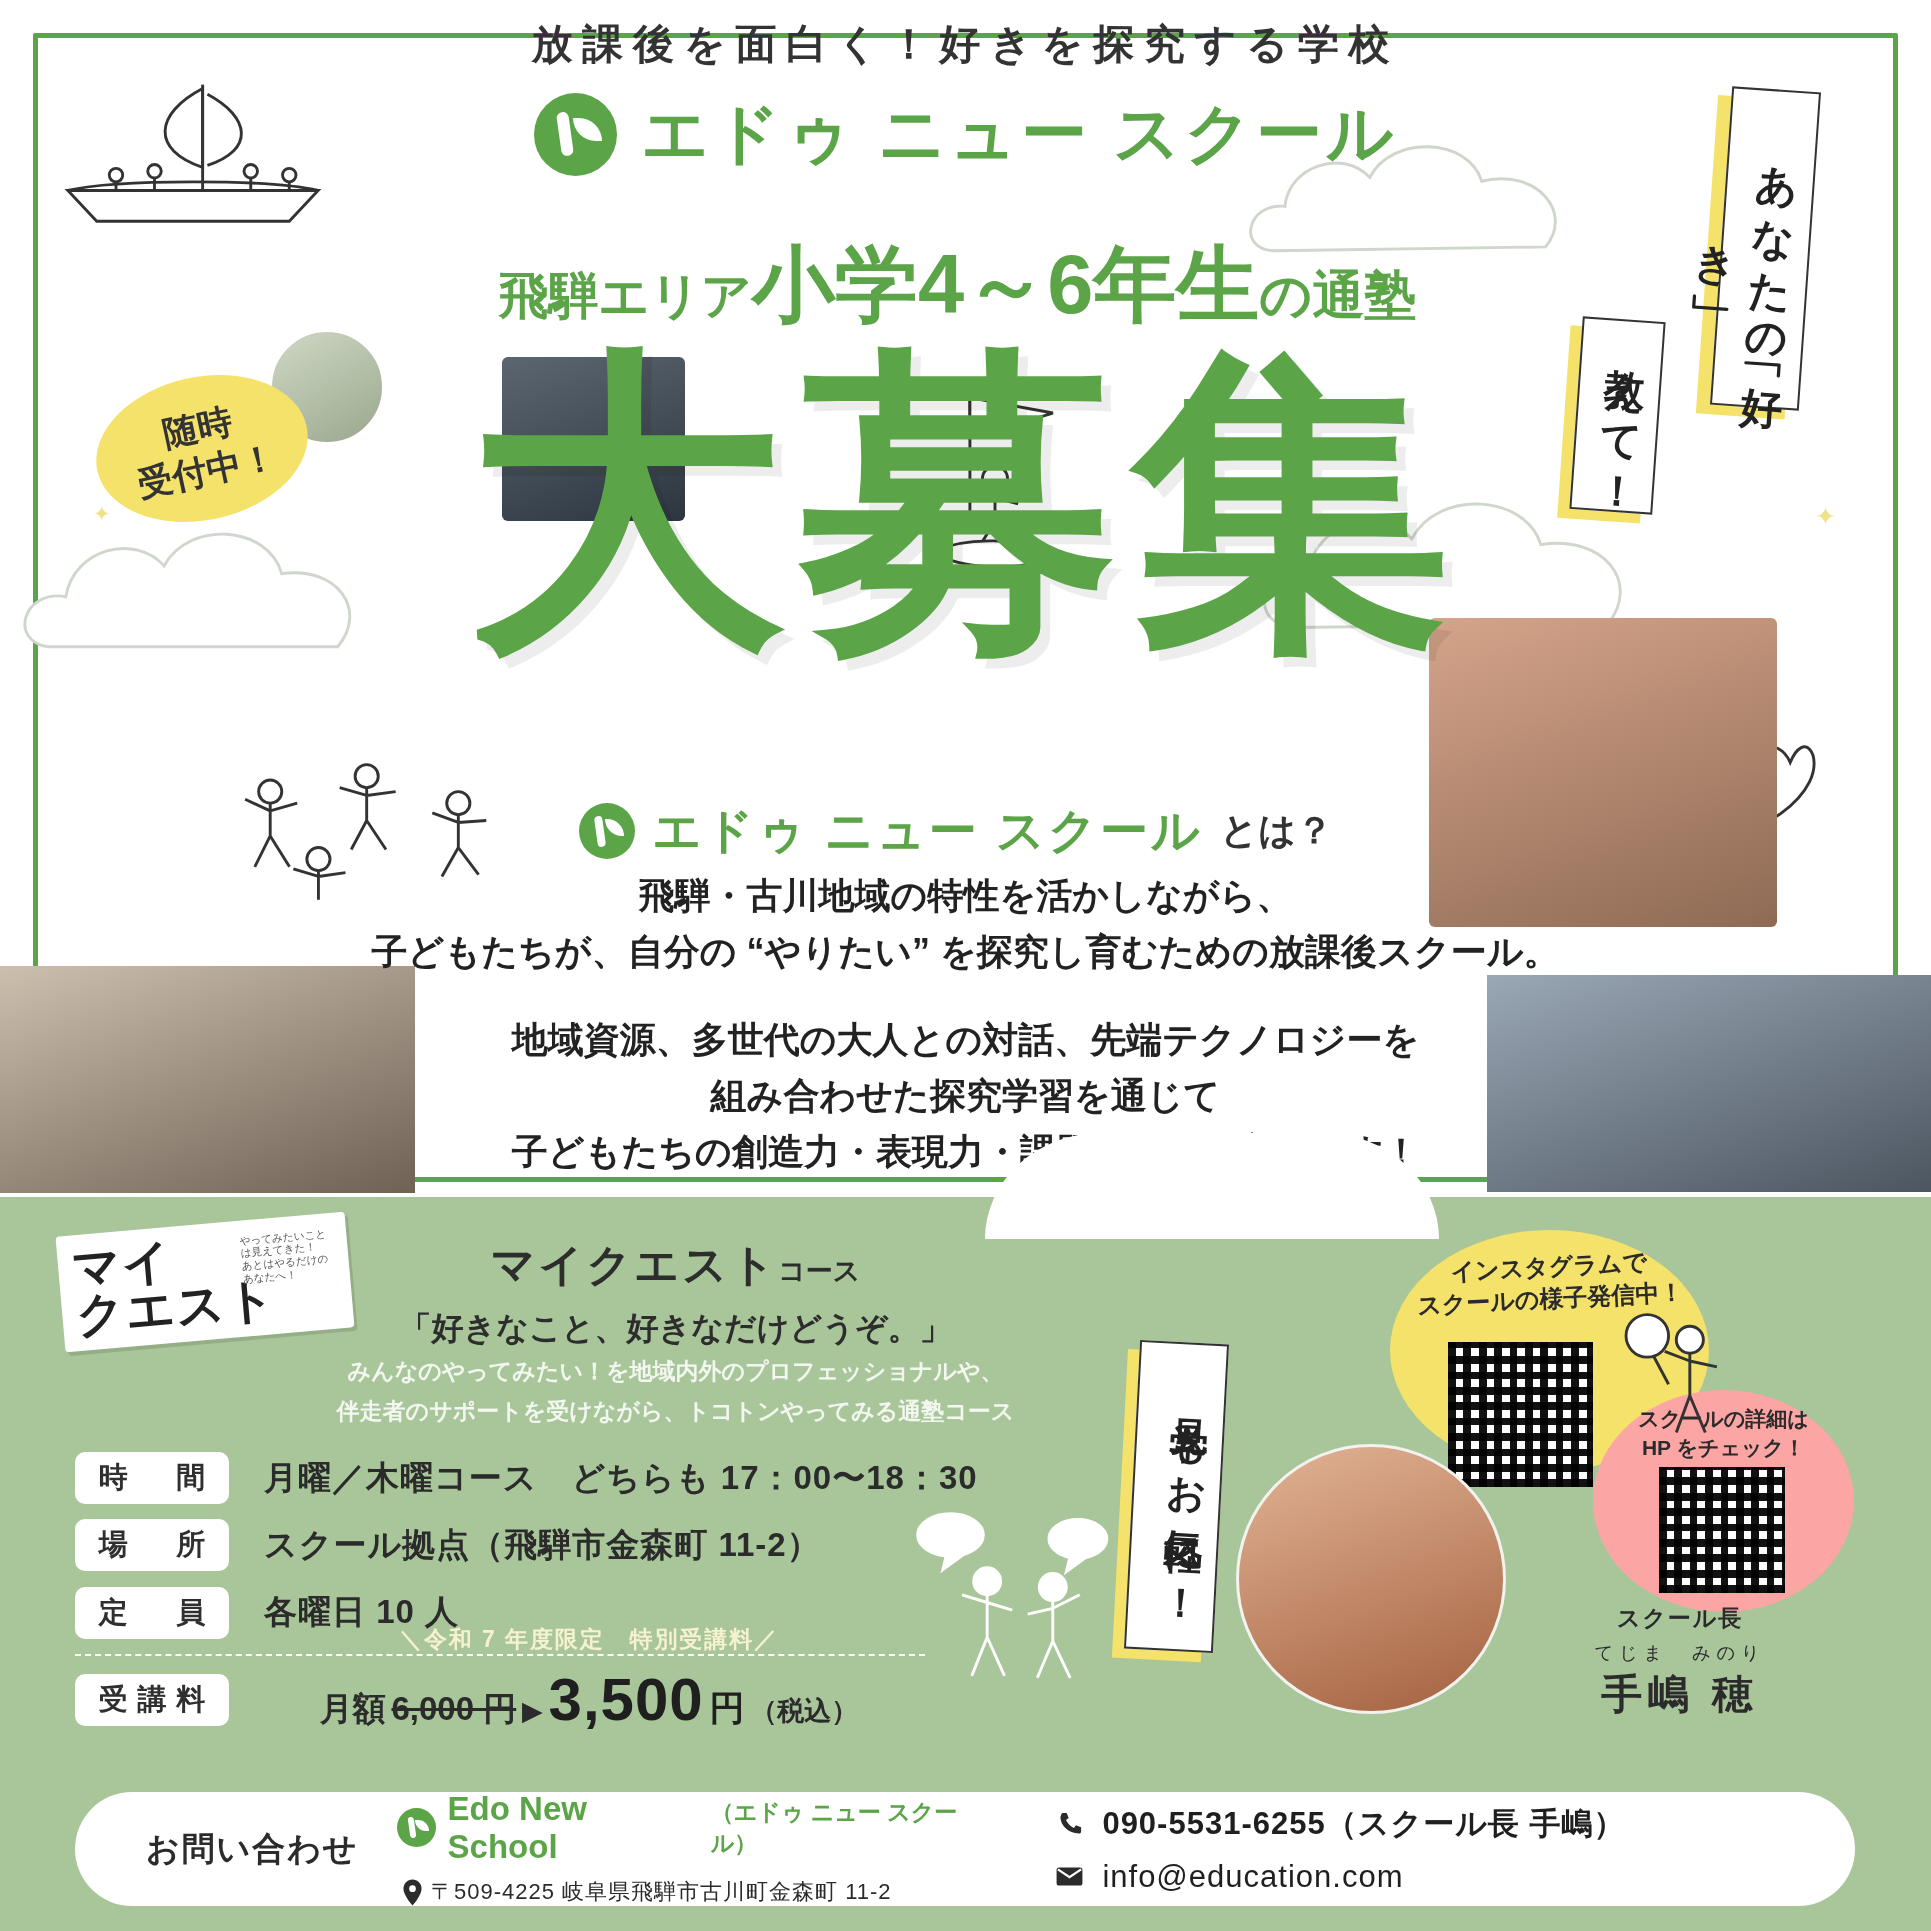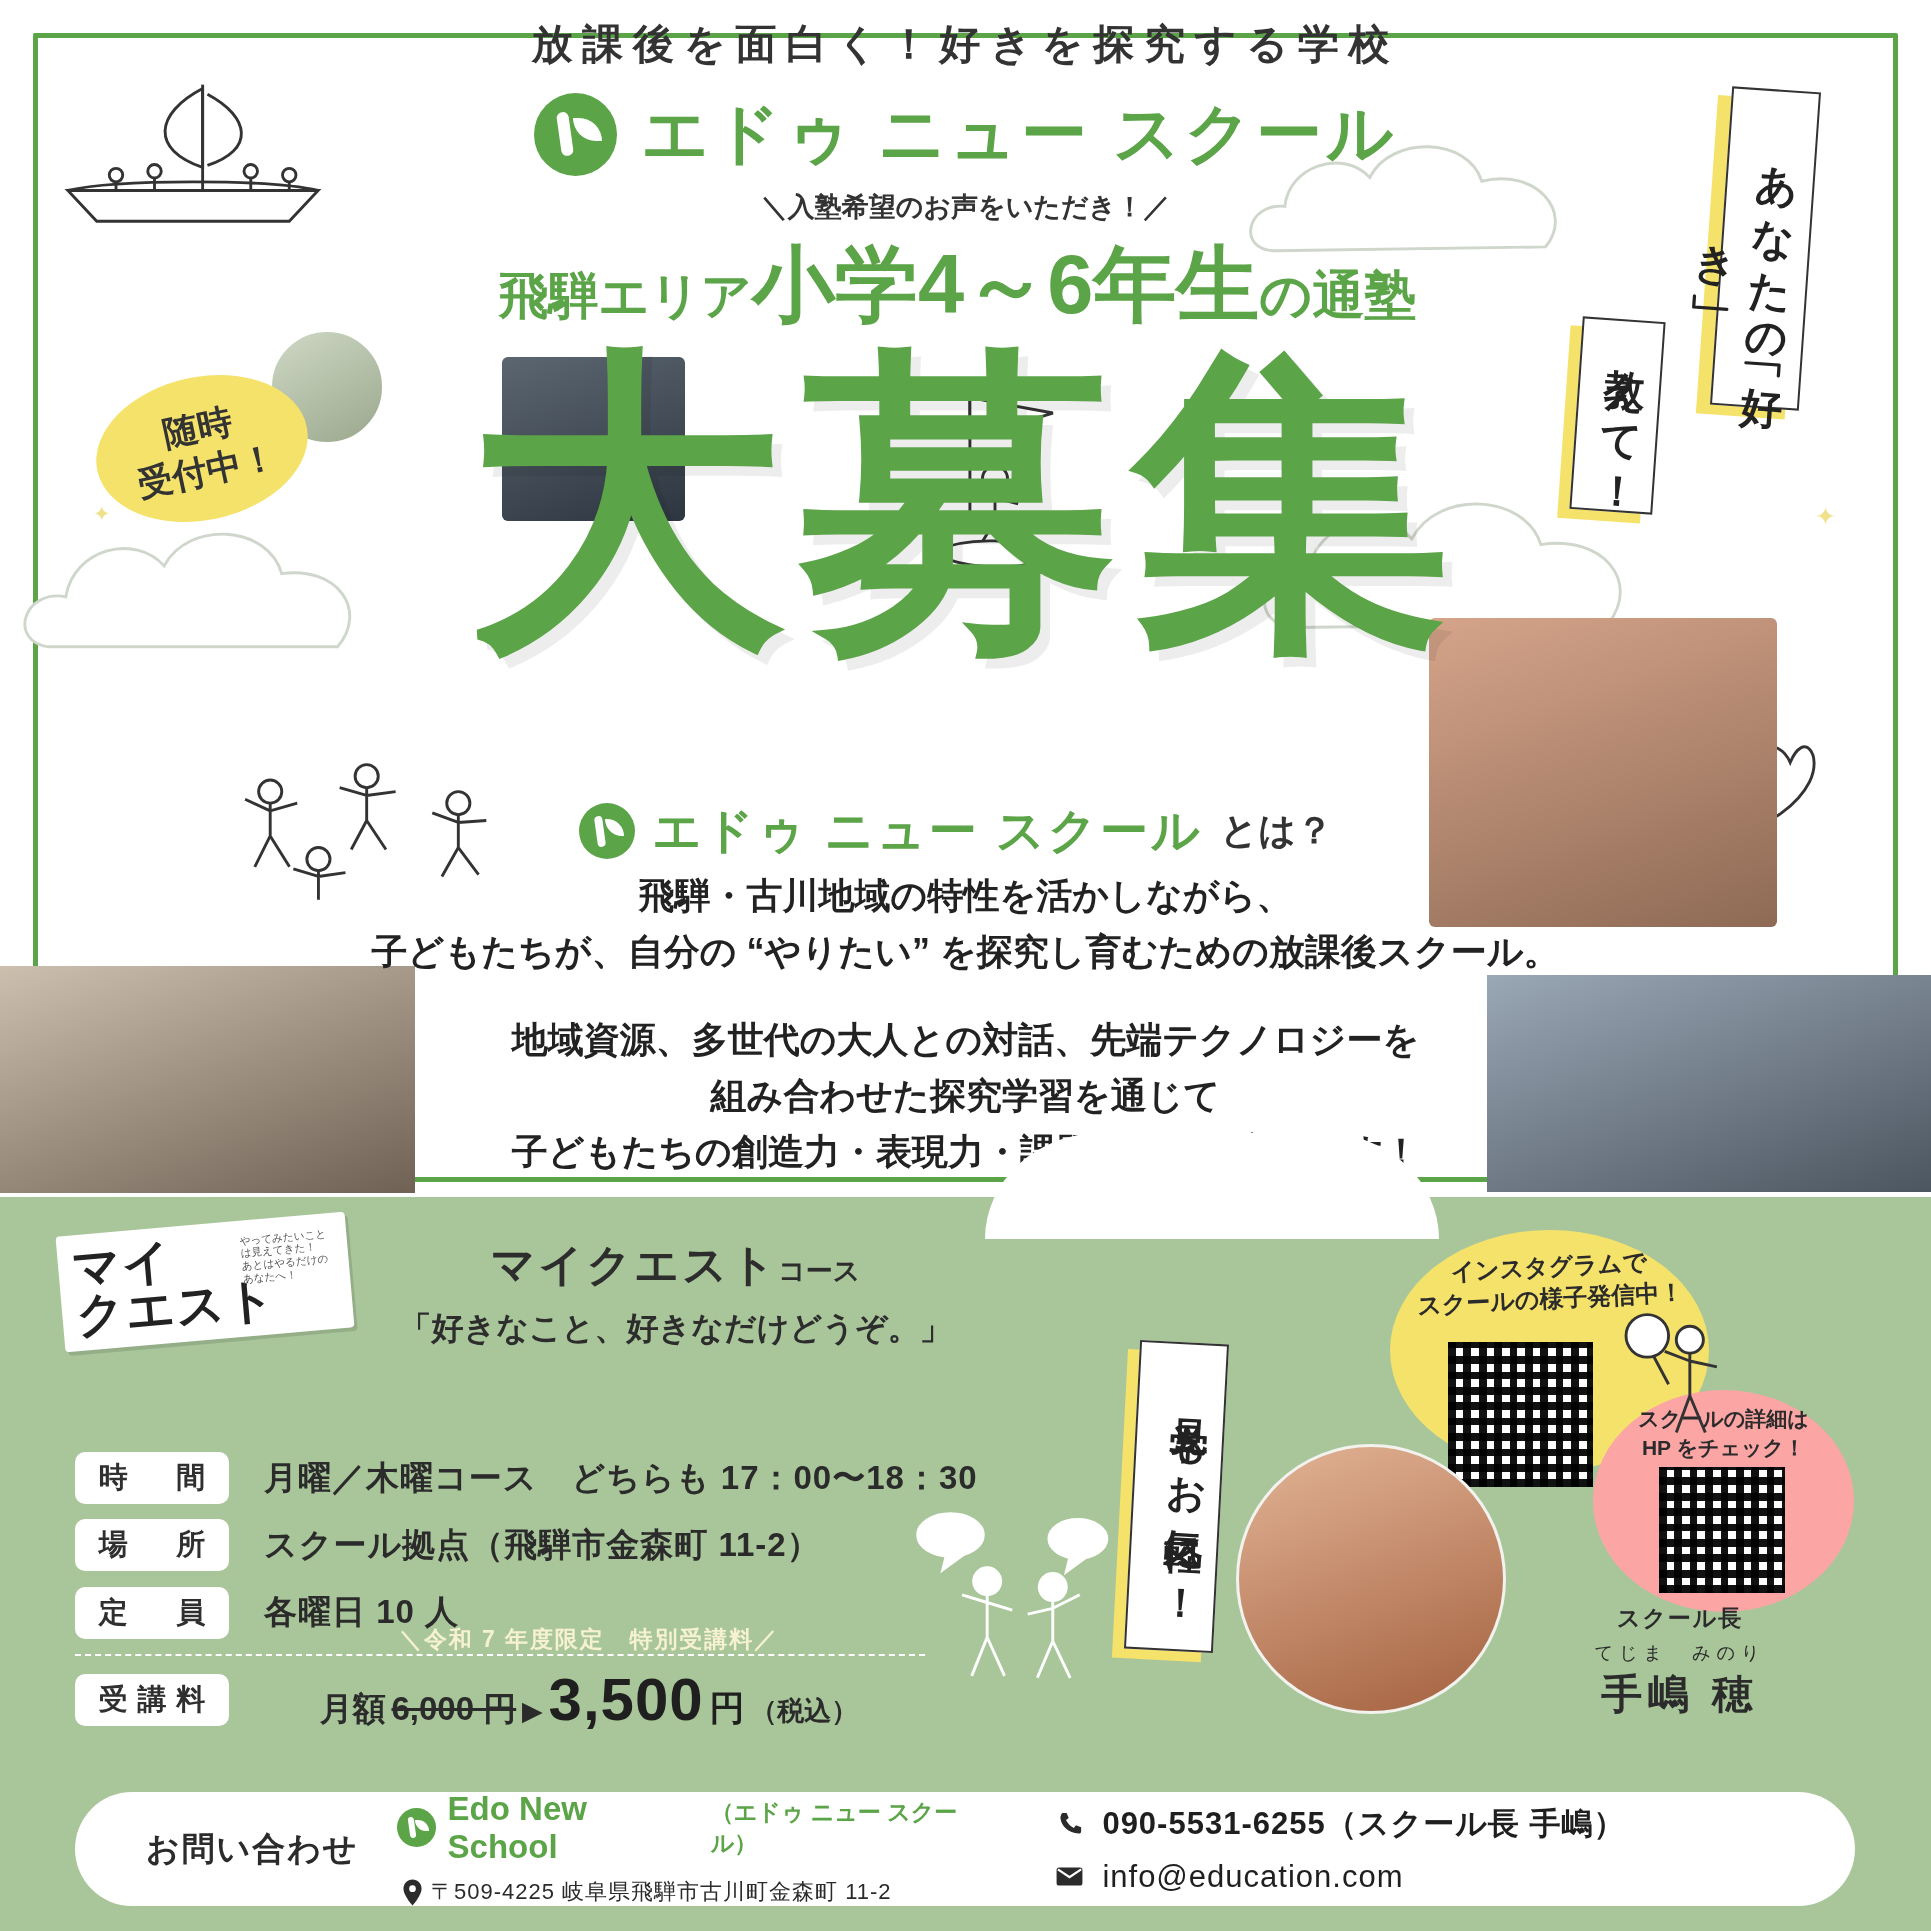--- a/index.html
+++ b/index.html
@@ -467,21 +467,20 @@
     <div class="photo ph5"></div>
     <div class="photo ph6"></div>
 
     <div class="tagline">放課後を面白く！好きを探究する学校</div>
 
     <div class="brand-row">
       <span class="logo-mark"></span>
       <span class="brand-name">エドゥ ニュー スクール</span>
     </div>
 
-    <div class="voice-line">＼入塾希望のお声をいただき！／</div>
 
     <div class="hl-underline"></div>
     <div class="headline2">
       <span class="hl-small">飛騨エリア</span><span class="hl-big">小学4～6年生</span><span class="hl-mid">の通塾</span>
     </div>
 
     <div class="daiboshu">大募集</div>
 
     <div class="badge-anytime">
       <span style="white-space:pre-line;">随時
@@ -512,20 +511,22 @@
 クエスト</div>
       <div class="mq-sub" style="white-space:pre-line;">やってみたいことは見えてきた！
 あとはやるだけのあなたへ！</div>
     </div>
 
     <div class="course-title">
       <span class="ct-main">マイクエスト</span><span class="ct-suffix">コース</span>
       <div class="ct-quote">「好きなこと、好きなだけどうぞ。」</div>
     </div>
 
+    <div class="course-desc" style="white-space:pre-line;">みんなのやってみたい！を地域内外のプロフェッショナルや、
+伴走者のサポートを受けながら、トコトンやってみる通塾コース</div>
 
     <div class="info-table">
       <div class="info-row">
         <div class="info-label">時　間</div>
         <div class="info-value">月曜／木曜コース　どちらも 17：00〜18：30</div>
       </div>
       <div class="info-row">
         <div class="info-label">場　所</div>
         <div class="info-value">スクール拠点（飛騨市金森町 11-2）</div>
       </div>

